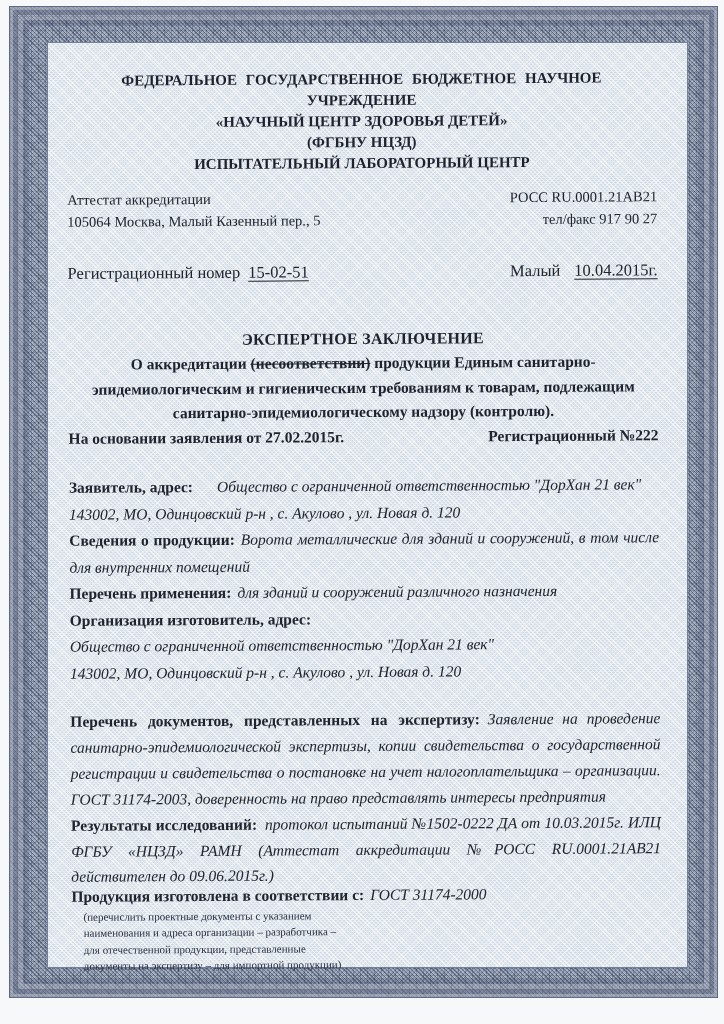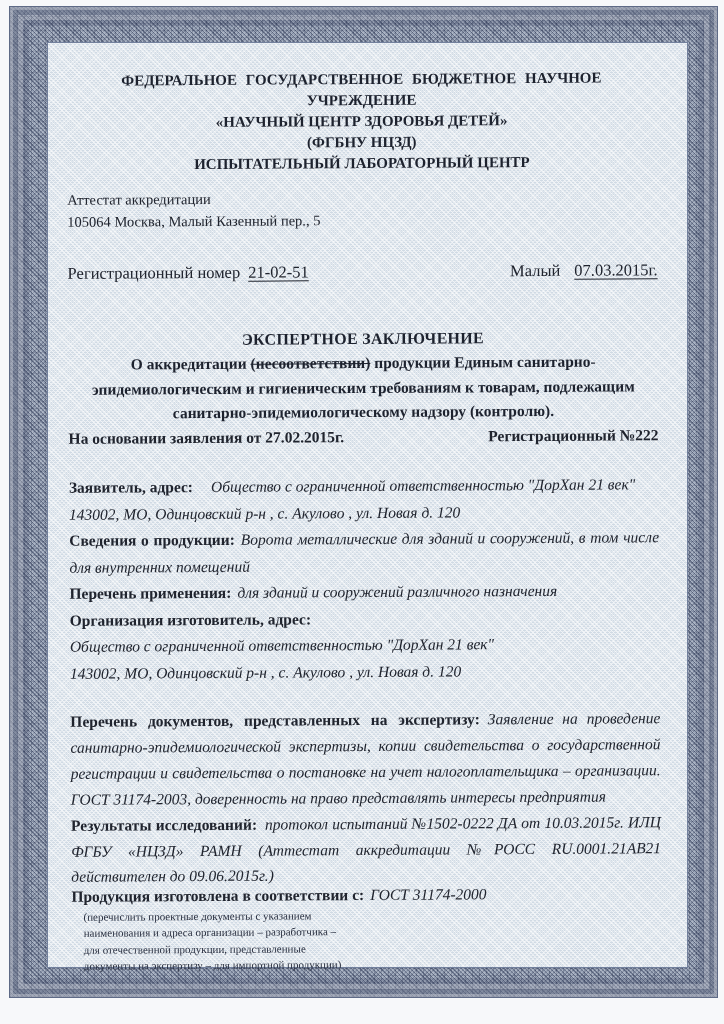--- a/index.html
+++ b/index.html
@@ -59,21 +59,21 @@
   .title-blk .sub{font-size:15.5px;line-height:24.5px;}
   .strike{text-decoration:line-through;}
 
   .basis-row{top:385px;display:flex;justify-content:space-between;font-weight:bold;font-size:15.5px;}
 
   .fields{top:430px;font-size:15.5px;line-height:26.5px;}
   .fields p{margin:0;}
   .lbl{font-weight:bold;font-style:normal;}
   .val{font-style:italic;}
   .lbl.mr{margin-right:6px;}
-  .lbl.mrw{margin-right:18px;}
+  .lbl.mrw{margin-right:24px;}
   .just{text-align:justify;}
 
   .docs-para{top:664px;font-size:15.5px;line-height:26px;text-align:justify;}
   .docs-para .lbl{margin-right:8px;word-spacing:2px;}
 
   .results-para{top:768px;font-size:15.5px;line-height:25.5px;text-align:justify;}
   .results-para .lbl{margin-right:8px;}
 
   .made-line{top:843px;font-size:15.5px;}
 
@@ -94,28 +94,32 @@
         <div>«НАУЧНЫЙ ЦЕНТР ЗДОРОВЬЯ ДЕТЕЙ»</div>
         <div>(ФГБНУ НЦЗД)</div>
         <div>ИСПЫТАТЕЛЬНЫЙ ЛАБОРАТОРНЫЙ ЦЕНТР</div>
       </div>
 
       <div class="blk accr-row">
         <div class="accr-left">
           <div>Аттестат аккредитации</div>
           <div>105064 Москва,  Малый Казенный пер., 5</div>
         </div>
+        <div class="accr-right">
+          <div>РОСС RU.0001.21АВ21</div>
+          <div>тел/факс 917 90 27</div>
+        </div>
       </div>
 
       <div class="blk reg-row">
         <div>
-          <span>Регистрационный номер</span><span class="sp8"></span><span class="u">21-02-51</span>
+          <span>Регистрационный номер</span><span class="sp8"></span><span class="u">15-02-51</span>
         </div>
         <div>
-          <span>Малый</span><span class="sp14"></span><span class="u">07.03.2015г.</span>
+          <span>Малый</span><span class="sp14"></span><span class="u">10.04.2015г.</span>
         </div>
       </div>
 
       <div class="blk title-blk">
         <div class="h">ЭКСПЕРТНОЕ ЗАКЛЮЧЕНИЕ</div>
         <div class="sub">
           <span>О аккредитации </span><span class="strike">(несоответствии)</span><span> продукции Единым санитарно-</span>
         </div>
         <div class="sub">эпидемиологическим и гигиеническим требованиям к товарам, подлежащим</div>
         <div class="sub">санитарно-эпидемиологическому надзору (контролю).</div>

